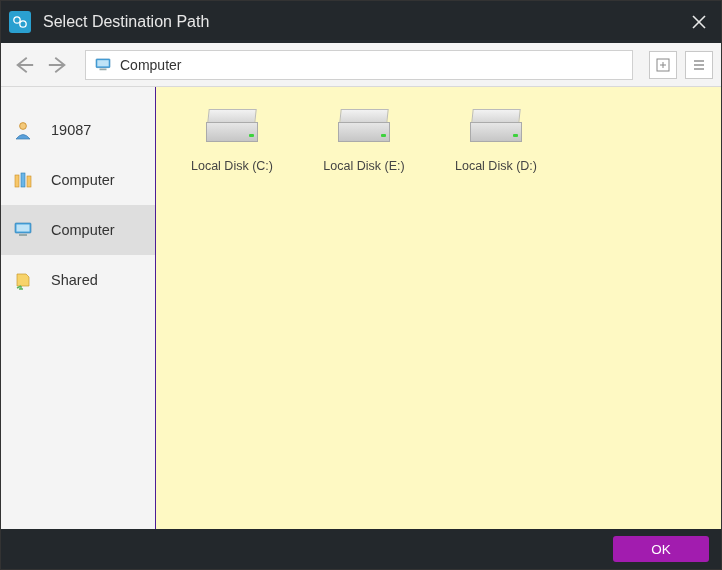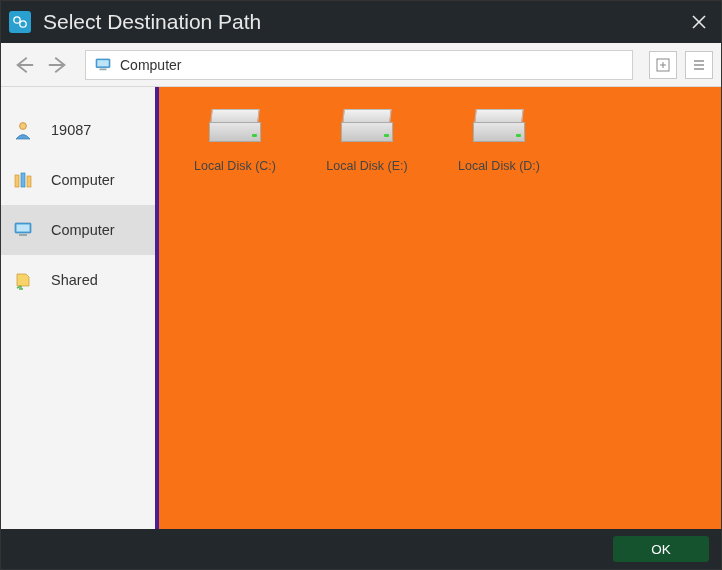--- a/index.html
+++ b/index.html
@@ -3,53 +3,53 @@
 <meta charset="utf-8">
 <style>
   * { box-sizing: border-box; margin: 0; padding: 0; font-family: "Segoe UI", Arial, sans-serif; }
   body { background: #fff; width: 722px; height: 570px; overflow: hidden; }
   .dialog { width: 722px; height: 570px; display: flex; flex-direction: column; border: 1px solid #333; }
 
   
   .titlebar { background: #23282c; color: #e8e8e8; height: 42px; display: flex; align-items: center; padding: 0 0 0 8px; }
   .titlebar .app-icon { width: 22px; height: 22px; background: #2aa0d0; border-radius: 3px; display: flex; align-items: center; justify-content: center; margin-right: 12px; }
   .titlebar .app-icon svg { width: 16px; height: 16px; }
-  .titlebar .title { font-size: 21px; flex: 1; }
+  .titlebar .title { font-size: 16px; flex: 1; }
   .titlebar .close { width: 44px; height: 42px; display: flex; align-items: center; justify-content: center; color: #e8e8e8; cursor: pointer; }
   .titlebar .close svg { width: 14px; height: 14px; }
 
   
   .navbar { background: #f4f4f4; height: 44px; border-bottom: 1px solid #d9d9d9; display: flex; align-items: center; padding: 0 8px; gap: 4px; }
   .navbar .arrow-btn { width: 30px; height: 30px; display: flex; align-items: center; justify-content: center; color: #9a9a9a; cursor: pointer; }
   .navbar .arrow-btn svg { width: 22px; height: 22px; }
   .navbar .path-box { flex: 1; height: 30px; border: 1px solid #d0d0d0; background: #fff; margin: 0 8px; display: flex; align-items: center; padding: 0 8px; gap: 8px; }
   .navbar .path-box .computer-icon { width: 18px; height: 14px; }
   .navbar .path-box .path-text { font-size: 14px; color: #333; }
   .navbar .tool-btn { width: 28px; height: 28px; border: 1px solid #c8c8c8; background: #fff; display: flex; align-items: center; justify-content: center; cursor: pointer; margin-left: 4px; }
   .navbar .tool-btn svg { width: 14px; height: 14px; }
 
   
   .body { flex: 1; display: flex; background: #f4f4f4; min-height: 0; }
   .sidebar { width: 154px; background: #f4f4f4; padding-top: 18px; }
   .sidebar .side-item { height: 50px; display: flex; align-items: center; padding-left: 12px; gap: 18px; font-size: 14.5px; color: #333; cursor: pointer; }
   .sidebar .side-item.selected { background: #dedede; }
   .sidebar .side-icon { width: 20px; height: 20px; display: flex; align-items: center; justify-content: center; }
 
-  .content { flex: 1; background: #f97316; border-left: 4px solid #4c1d95; padding: 16px 10px; display: flex; flex-wrap: wrap; align-content: flex-start; }
+  .content { flex: 1; background: #fef9c3; border-left: 1px solid #4c1d95; padding: 16px 10px; display: flex; flex-wrap: wrap; align-content: flex-start; }
   .disk-item { width: 132px; height: 100px; display: flex; flex-direction: column; align-items: center; justify-content: flex-start; cursor: pointer; text-align: center; gap: 14px; }
   .disk-icon { width: 56px; height: 36px; position: relative; margin-top: 6px; }
   .disk-icon .top { position: absolute; top: 0; left: 4px; width: 48px; height: 14px; background: linear-gradient(#f2f2f2, #d7d7d7); border: 1px solid #bbb; transform: skewX(-6deg); }
   .disk-icon .front { position: absolute; top: 13px; left: 2px; width: 52px; height: 20px; background: linear-gradient(#e6e6e6, #c6c6c6); border: 1px solid #aaa; }
   .disk-icon .led { position: absolute; top: 25px; left: 45px; width: 5px; height: 3px; background: #3dd23d; border-radius: 1px; }
   .disk-label { font-size: 12.5px; color: #444; }
 
   
   .footer { background: #23282c; height: 40px; display: flex; align-items: center; justify-content: flex-end; padding: 0 12px; gap: 10px; }
   .footer .btn { width: 96px; height: 26px; border-radius: 3px; font-size: 13.5px; display: flex; align-items: center; justify-content: center; cursor: pointer; color: #fff; }
-  .footer .btn.ok { background: #14532d; }
+  .footer .btn.ok { background: #a21caf; }
   .footer .btn.cancel { background: #3fa637; }
 </style>
 </head>
 <body>
 
 <div class="dialog">
 
   <div class="titlebar">
     <div class="app-icon">
       <svg viewBox="0 0 16 16">

